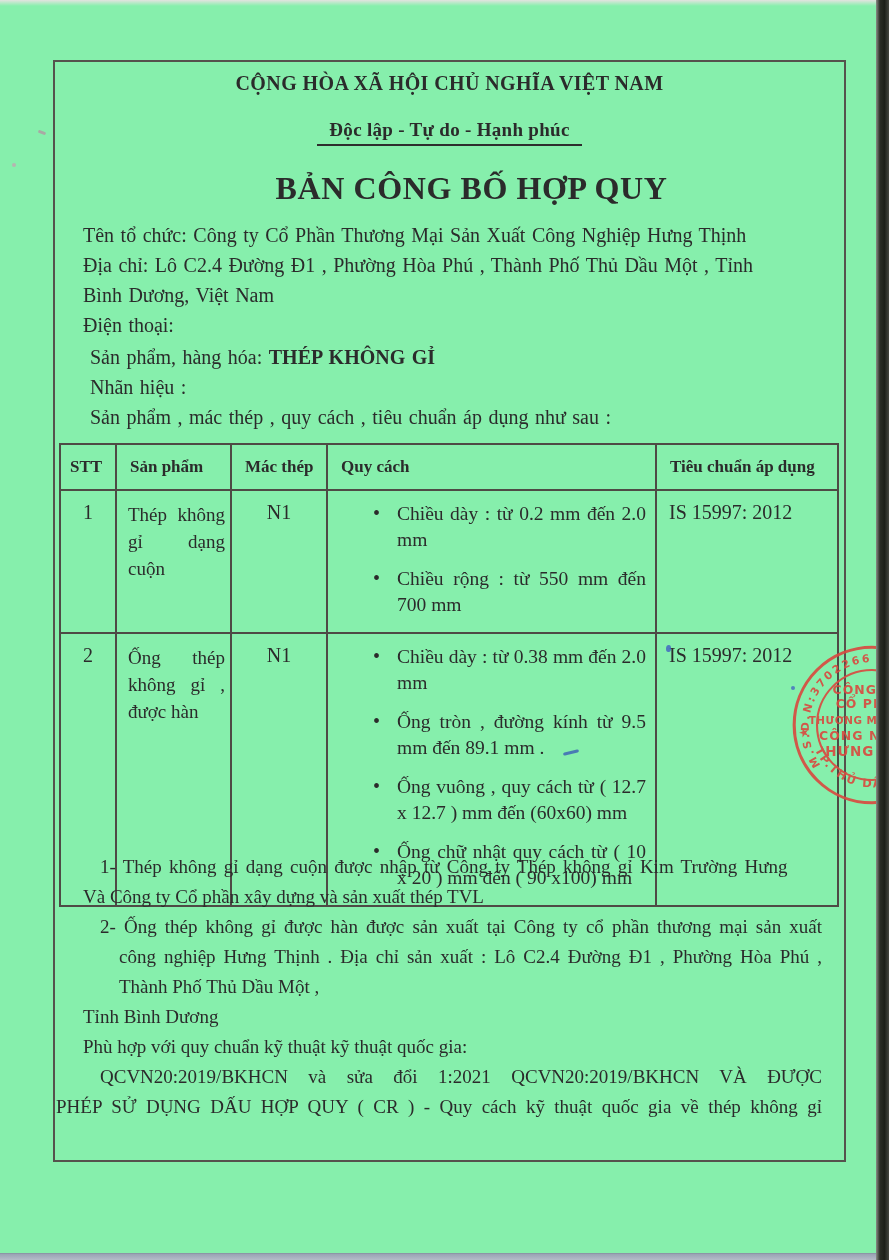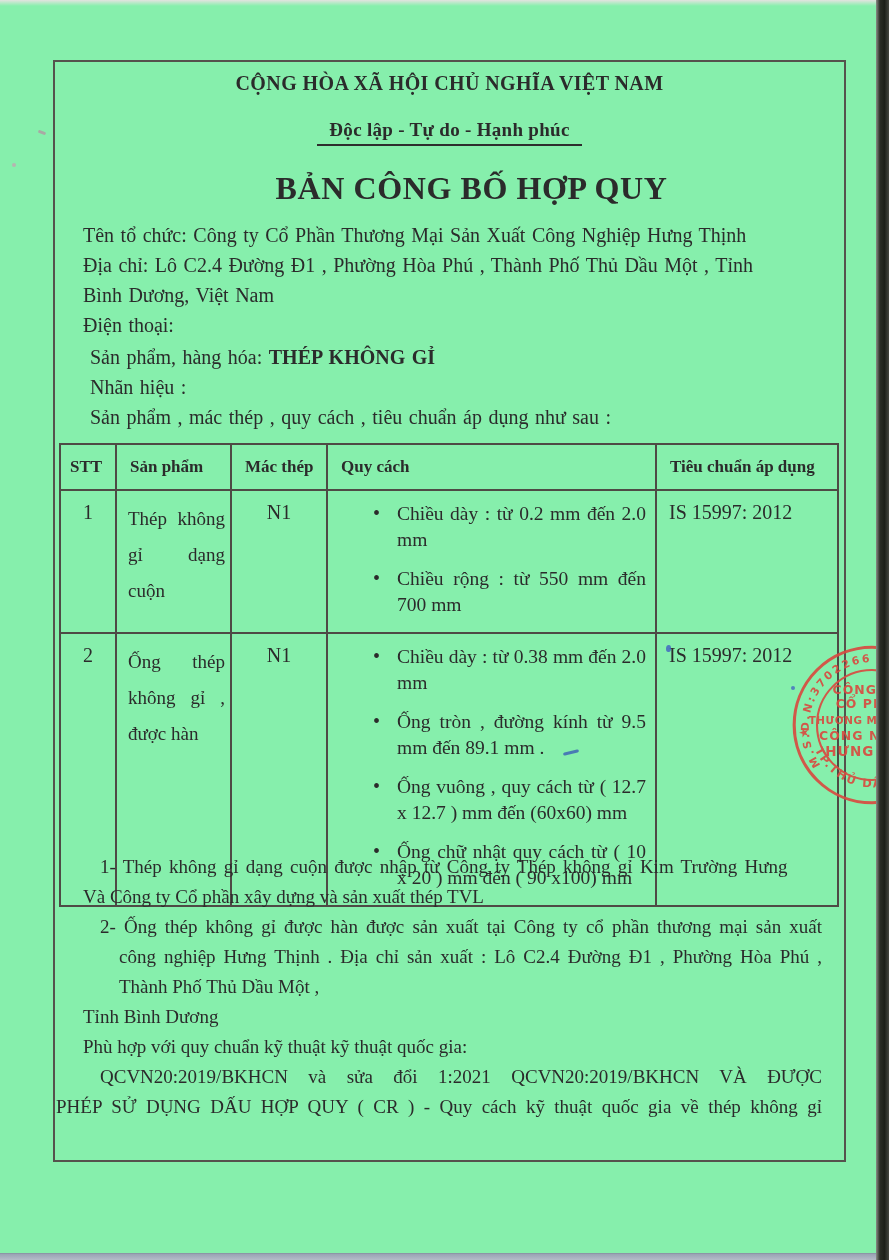--- a/index.html
+++ b/index.html
@@ -33,21 +33,21 @@
   .info .gap{margin-top:2px;}
   .bold{font-weight:bold;}
   
   .tblwrap{position:absolute; top:381px; left:4px;}
   table{border-collapse:collapse; width:778px; table-layout:fixed;}
   th,td{border:2px solid #4e4a45; vertical-align:top; font-weight:normal;}
   th{height:40px; vertical-align:middle; text-align:left; font-size:17px; padding:2px 6px 2px 13px;font-weight:bold;}
   th.c-stt{text-align:center; padding-left:2px;}
   td{font-size:20px;}
   td.c-stt{text-align:center; padding-top:10px;}
-  td.c-sp{padding:10px 5px 0 11px; text-align:justify; font-size:19px; line-height:36px;}
+  td.c-sp{padding:10px 5px 0 11px; text-align:justify; font-size:19px; line-height:27px;}
   td.c-mt{text-align:center; padding-top:10px;}
   td.c-tc{padding:10px 6px 0 12px;}
   tr.r1 td{height:95px;}
   tr.r2 td{height:228px;}
   ul.spec{list-style:none; margin:9px 0 0 0; padding:0 8px 0 42px;}
   ul.spec li{position:relative; padding-left:26px; margin-bottom:13px;
     text-align:justify; font-size:19.5px; line-height:26px;}
   ul.spec li::before{content:"•"; position:absolute; left:2px; top:-1px; font-size:20px; color:#2b2b2b;}
   
   .notes{position:absolute; top:790px; left:28px; right:22px;}

